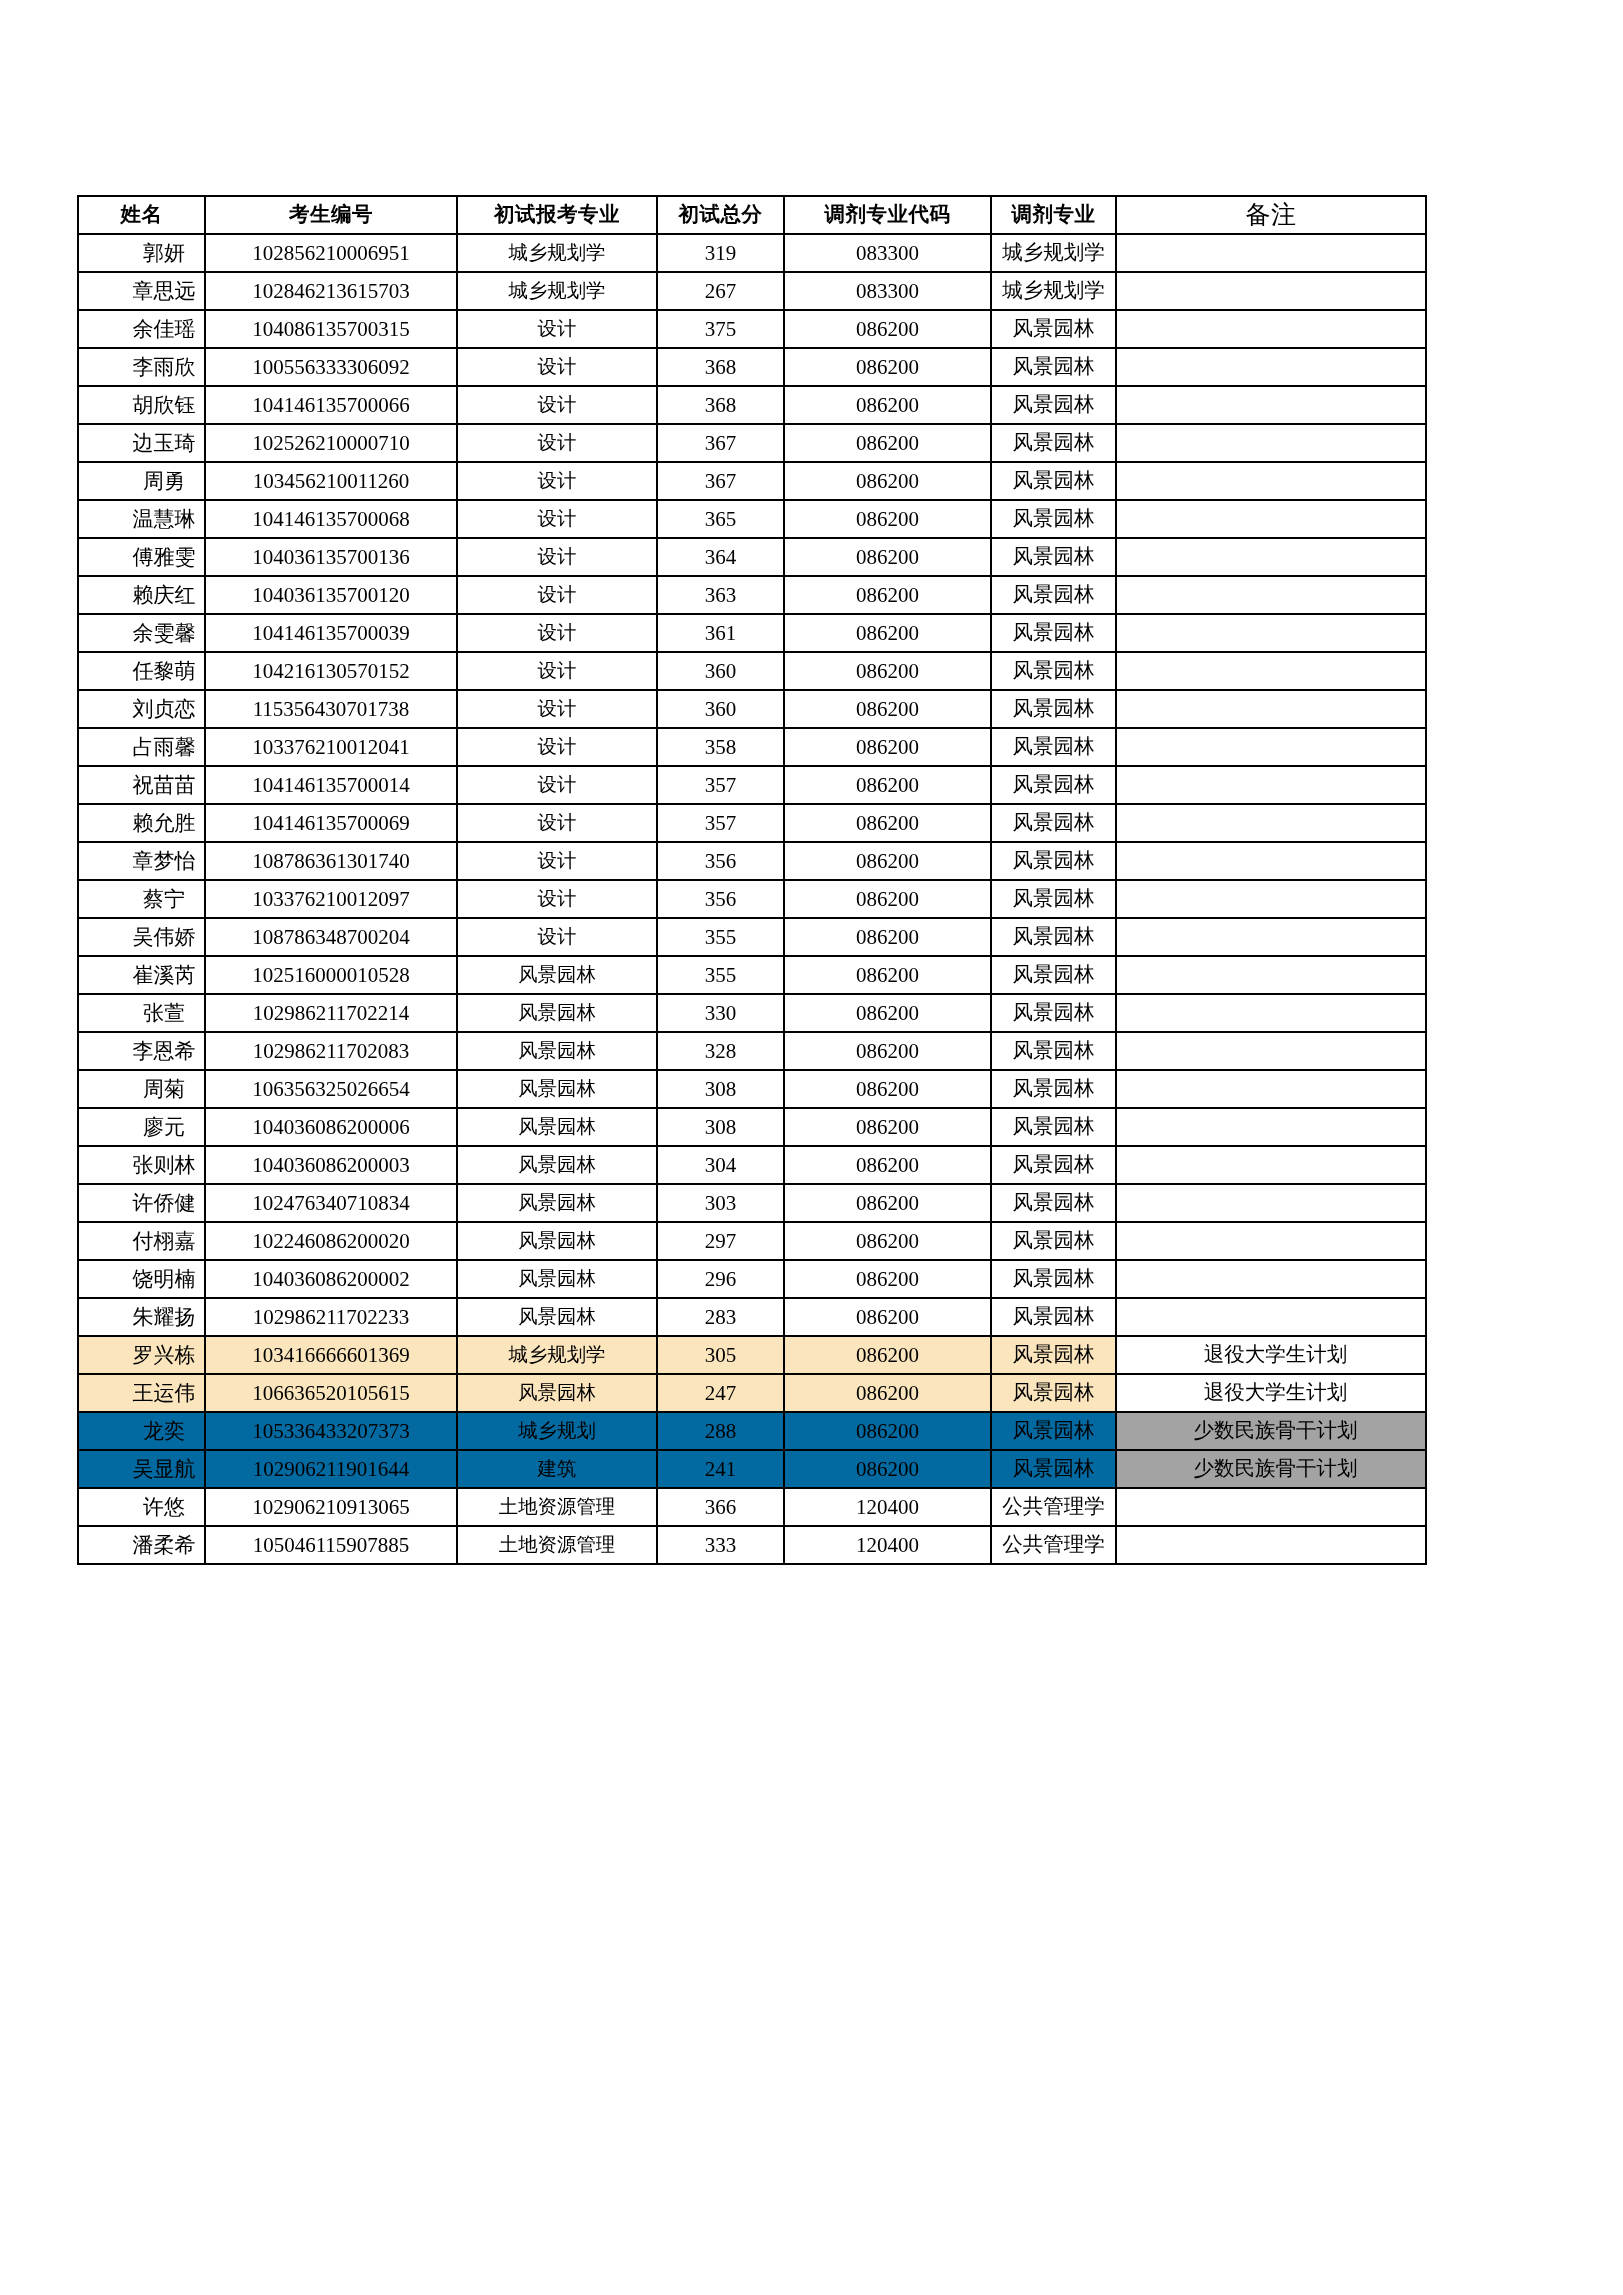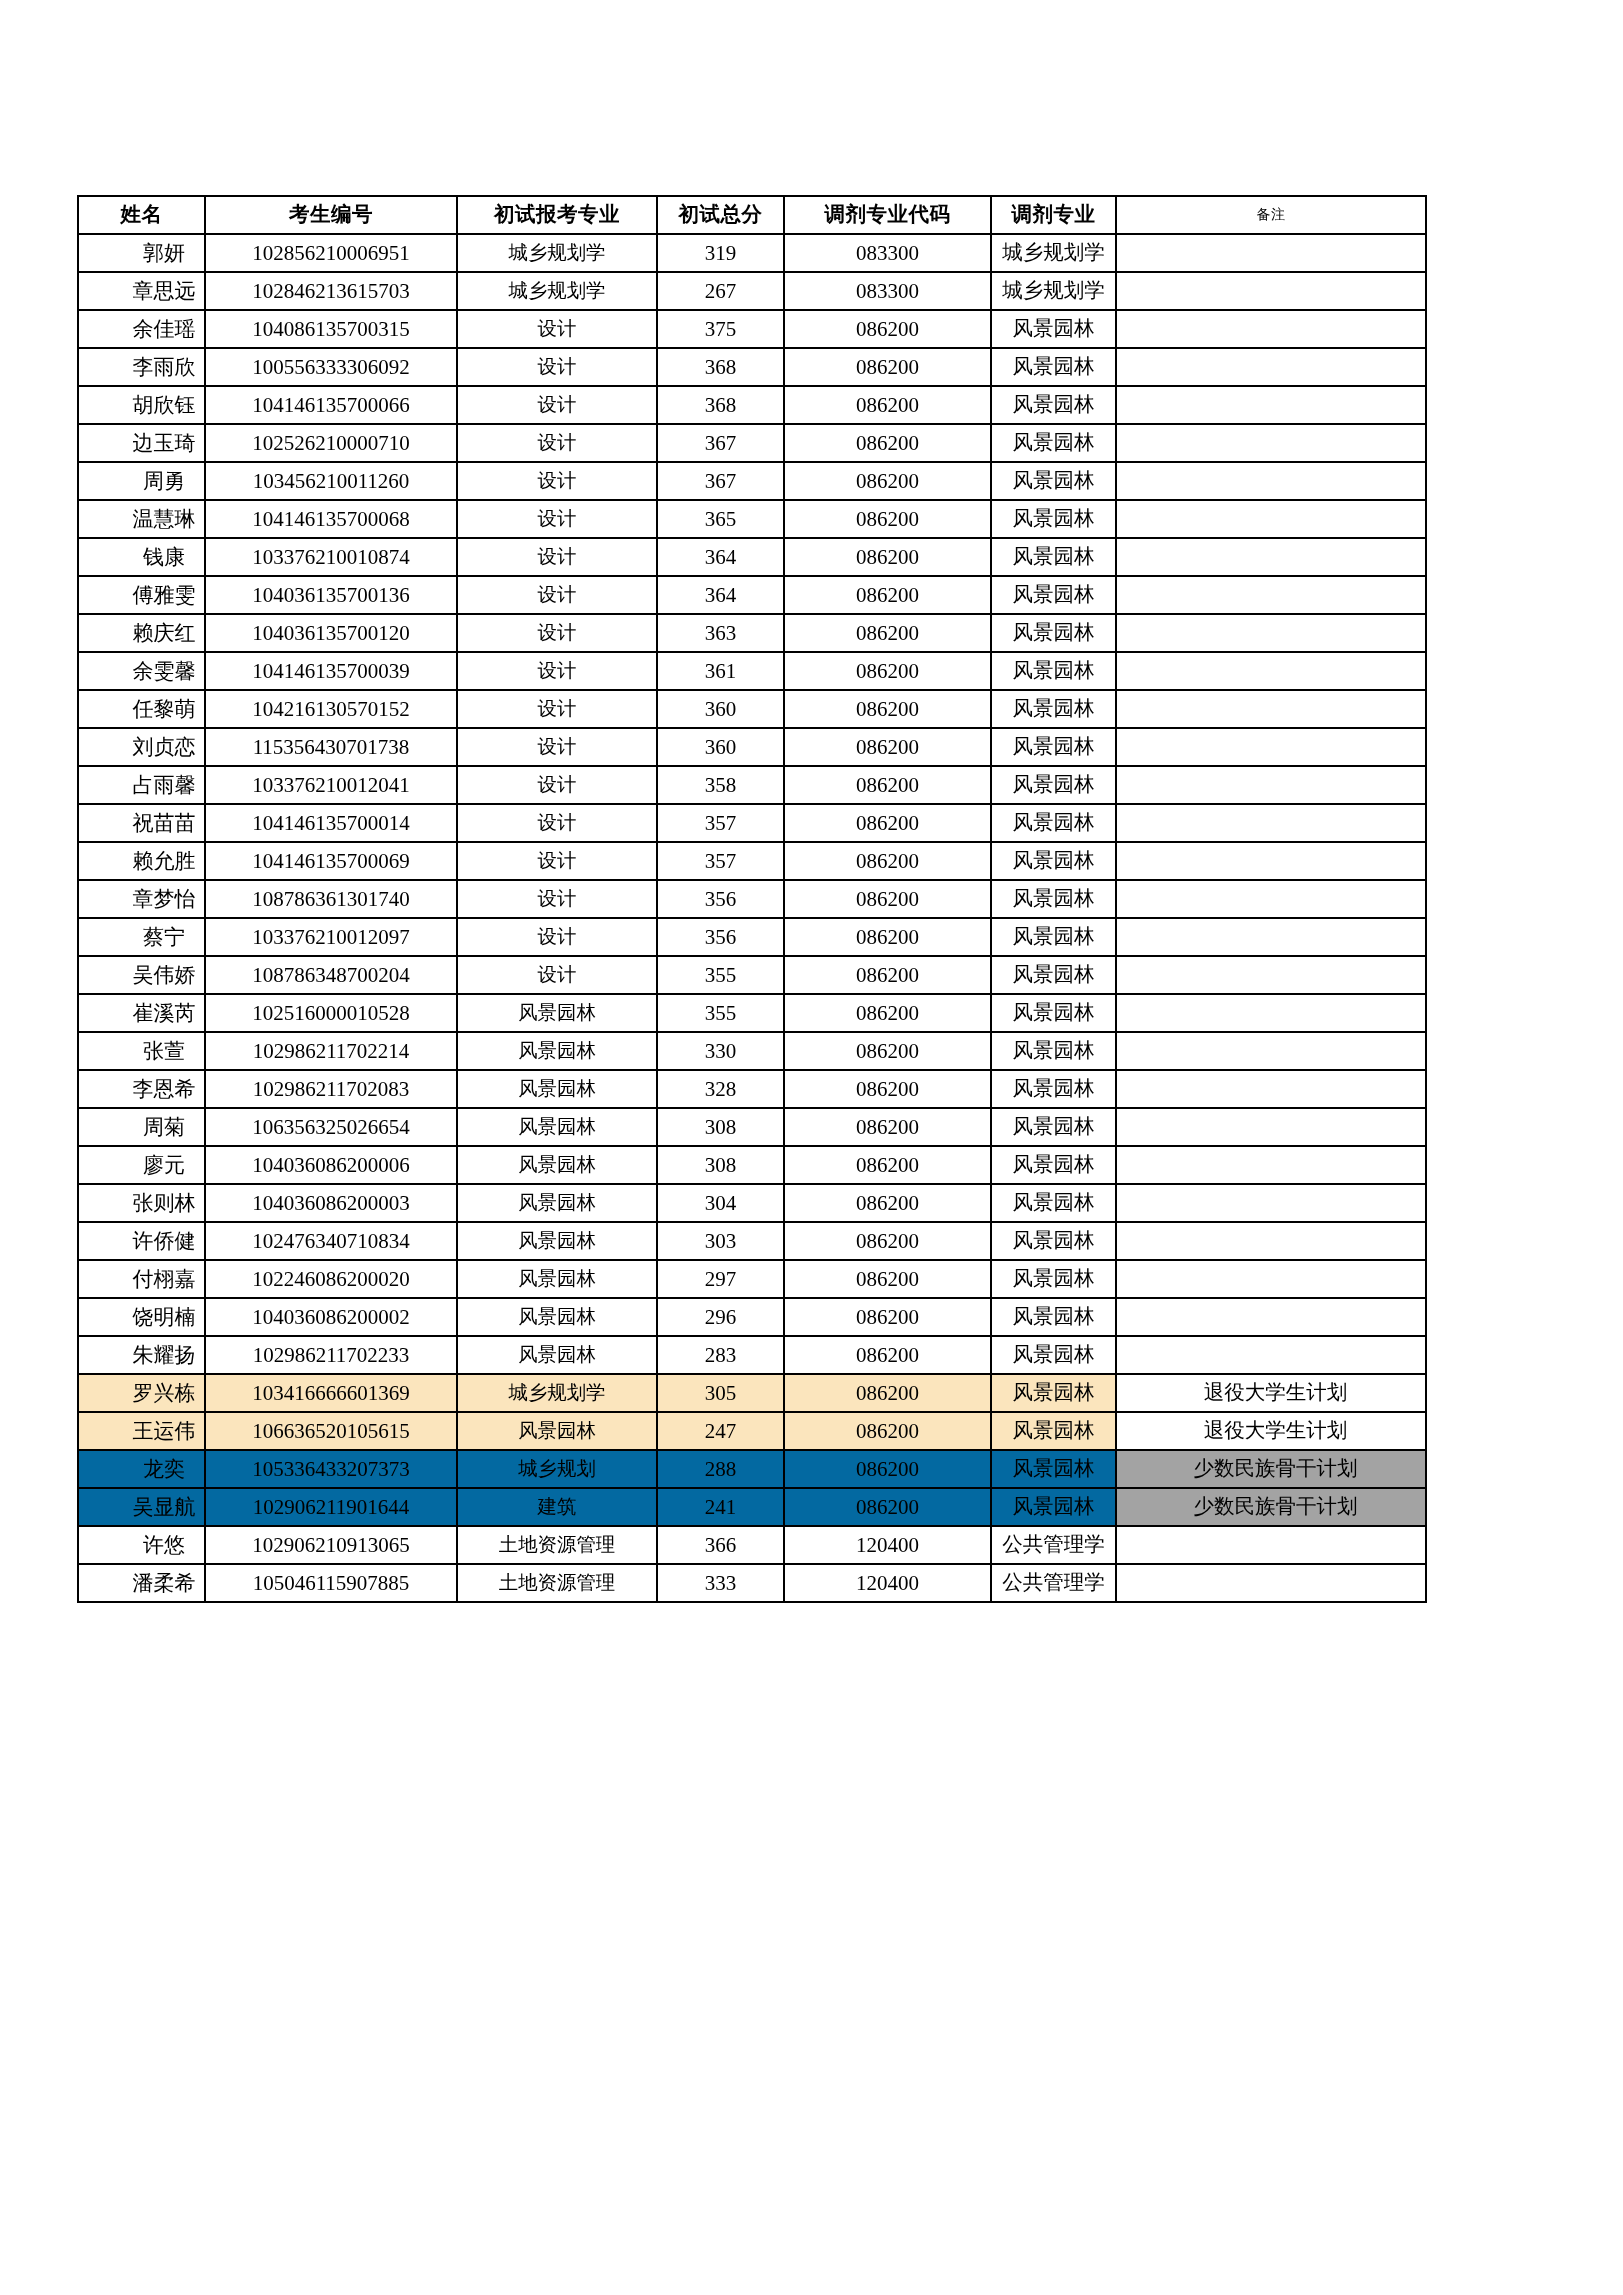--- a/index.html
+++ b/index.html
@@ -51,21 +51,21 @@
   }
 
   
   table.grid thead th {
     font-weight: bold;
     font-size: 20.5px;
     letter-spacing: 0.5px;
   }
   table.grid thead th.h-remark {
     font-weight: normal;
-    font-size: 14px;
+    font-size: 25px;
   }
 
   
   table.grid tbody td {
     font-weight: normal;
     font-size: 21px;
   }
   table.grid tbody td.cell-name   { font-size: 21px; padding-left: 48px; }
   table.grid tbody td.cell-id     { font-size: 21px; letter-spacing: 0px; }
   table.grid tbody td.cell-major  { font-size: 19.4px; }
@@ -175,29 +175,20 @@
         <tr>
           <td class="cell-name">温慧琳</td>
           <td class="cell-id">104146135700068</td>
           <td class="cell-major">设计</td>
           <td class="cell-score">365</td>
           <td class="cell-code">086200</td>
           <td class="cell-tmajor">风景园林</td>
           <td class="cell-remark"></td>
         </tr>
         <tr>
-          <td class="cell-name">钱康</td>
-          <td class="cell-id">103376210010874</td>
-          <td class="cell-major">设计</td>
-          <td class="cell-score">364</td>
-          <td class="cell-code">086200</td>
-          <td class="cell-tmajor">风景园林</td>
-          <td class="cell-remark"></td>
-        </tr>
-        <tr>
           <td class="cell-name">傅雅雯</td>
           <td class="cell-id">104036135700136</td>
           <td class="cell-major">设计</td>
           <td class="cell-score">364</td>
           <td class="cell-code">086200</td>
           <td class="cell-tmajor">风景园林</td>
           <td class="cell-remark"></td>
         </tr>
         <tr>
           <td class="cell-name">赖庆红</td>

